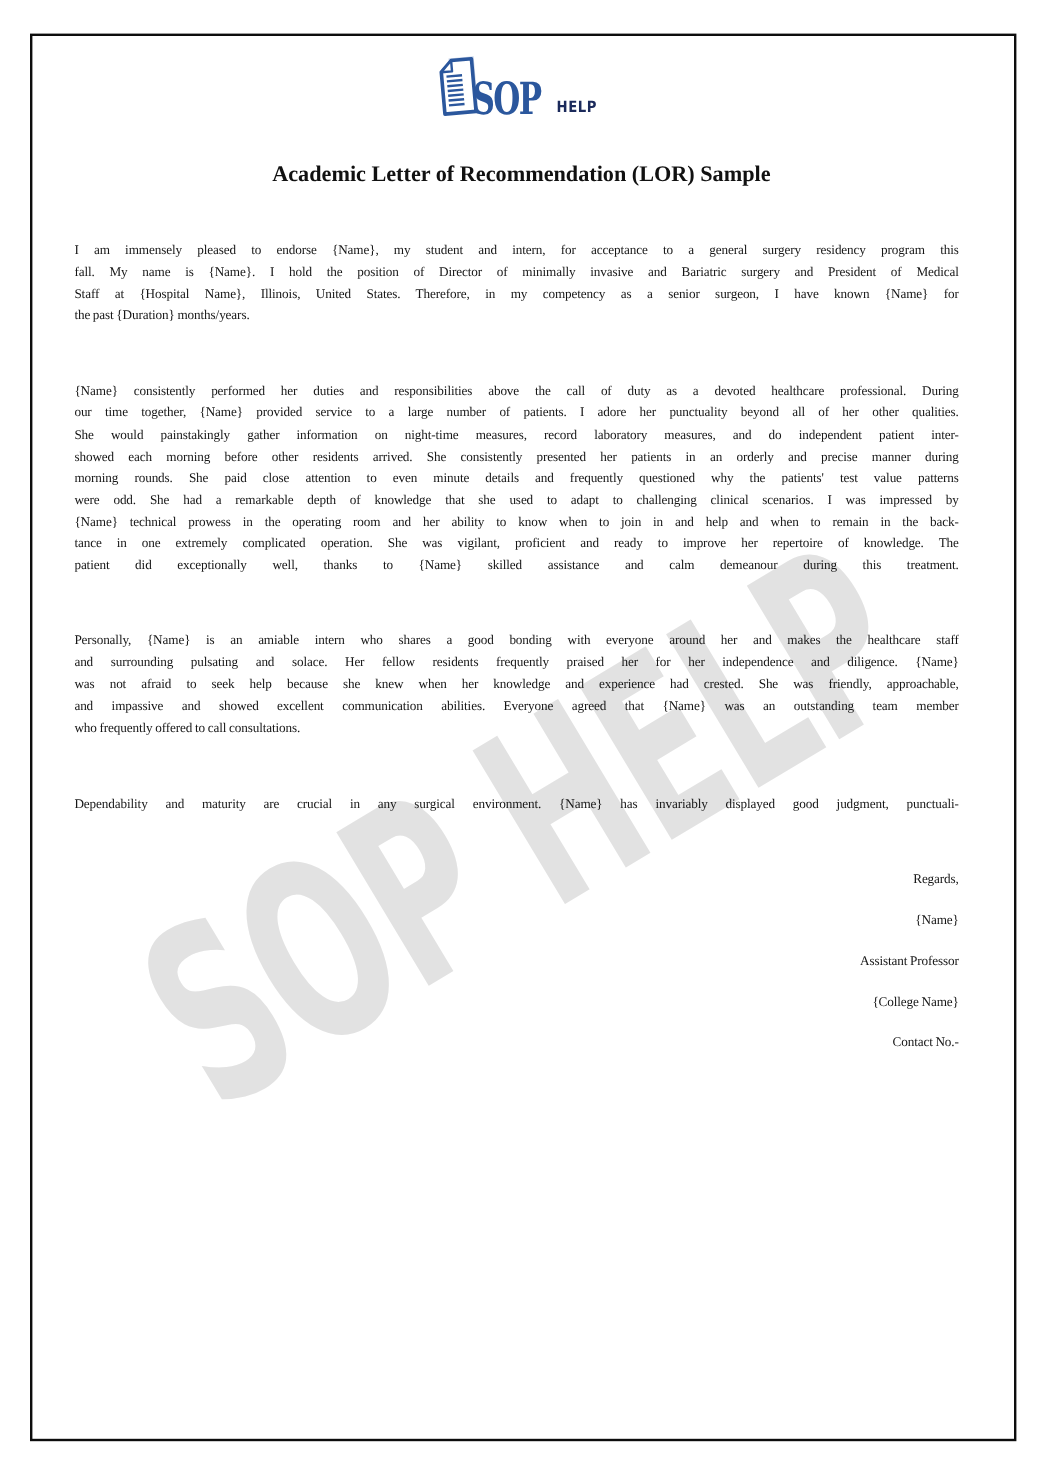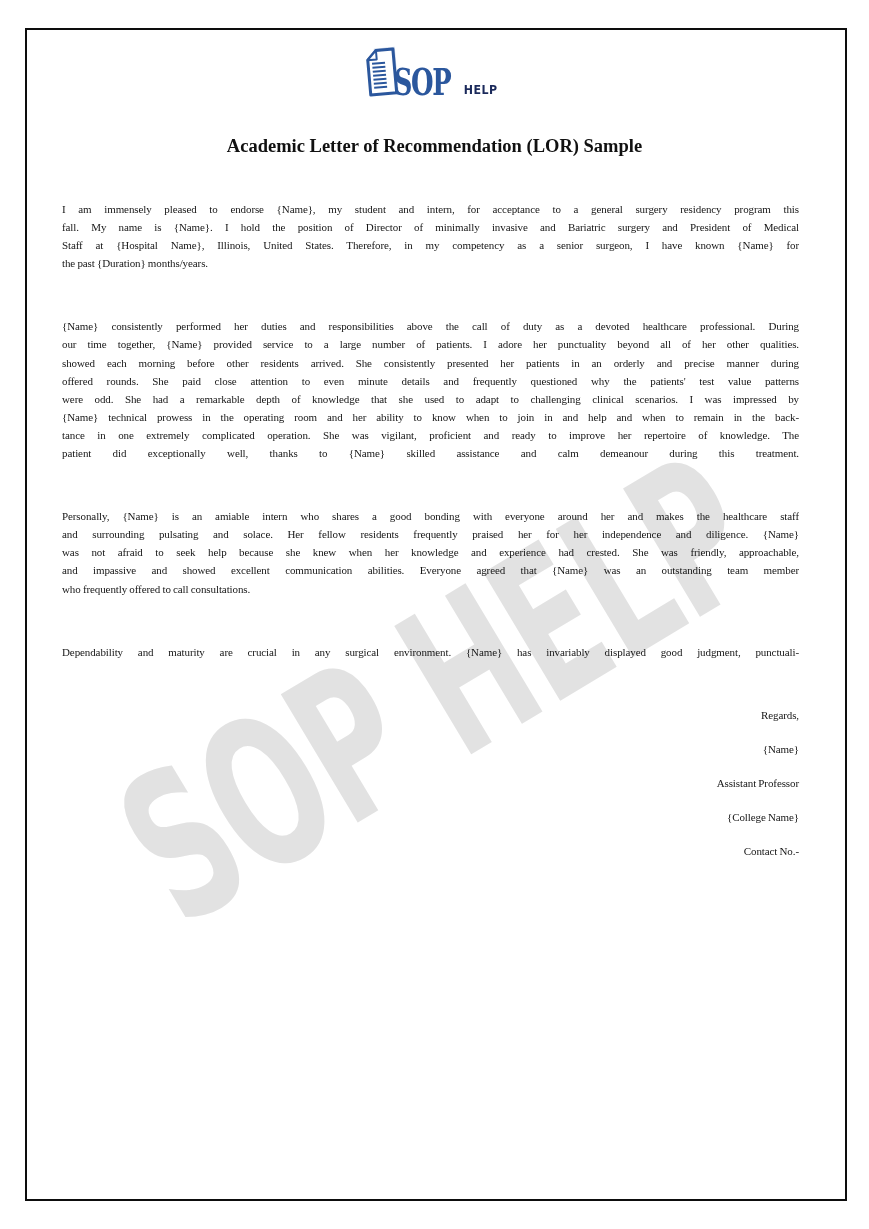--- a/index.html
+++ b/index.html
@@ -83,22 +83,23 @@
     <div id="paras">
         <div class="para">
           <div class="pline">I am immensely pleased to endorse {Name}, my student and intern, for acceptance to a general surgery residency program this</div>
           <div class="pline">fall. My name is {Name}. I hold the position of Director of minimally invasive and Bariatric surgery and President of Medical</div>
           <div class="pline">Staff at {Hospital Name}, Illinois, United States. Therefore, in my competency as a senior surgeon, I have known {Name} for</div>
           <div class="pline last">the past {Duration} months/years.</div>
         </div>
         <div class="para">
           <div class="pline">{Name} consistently performed her duties and responsibilities above the call of duty as a devoted healthcare professional. During</div>
           <div class="pline">our time together, {Name} provided service to a large number of patients. I adore her punctuality beyond all of her other qualities.</div>
+          <div class="pline">She would painstakingly gather information on night-time measures, record laboratory measures, and do independent patient inter-</div>
           <div class="pline">showed each morning before other residents arrived. She consistently presented her patients in an orderly and precise manner during</div>
-          <div class="pline">offered rounds. She paid close attention to even minute details and frequently questioned why the patients' test value patterns</div>
+          <div class="pline">morning rounds. She paid close attention to even minute details and frequently questioned why the patients' test value patterns</div>
           <div class="pline">were odd. She had a remarkable depth of knowledge that she used to adapt to challenging clinical scenarios. I was impressed by</div>
           <div class="pline">{Name} technical prowess in the operating room and her ability to know when to join in and help and when to remain in the back-</div>
           <div class="pline">tance in one extremely complicated operation. She was vigilant, proficient and ready to improve her repertoire of knowledge. The</div>
           <div class="pline">patient did exceptionally well, thanks to {Name} skilled assistance and calm demeanour during this treatment.</div>
         </div>
         <div class="para">
           <div class="pline">Personally, {Name} is an amiable intern who shares a good bonding with everyone around her and makes the healthcare staff</div>
           <div class="pline">and surrounding pulsating and solace. Her fellow residents frequently praised her for her independence and diligence. {Name}</div>
           <div class="pline">was not afraid to seek help because she knew when her knowledge and experience had crested. She was friendly, approachable,</div>
           <div class="pline">and impassive and showed excellent communication abilities. Everyone agreed that {Name} was an outstanding team member</div>

